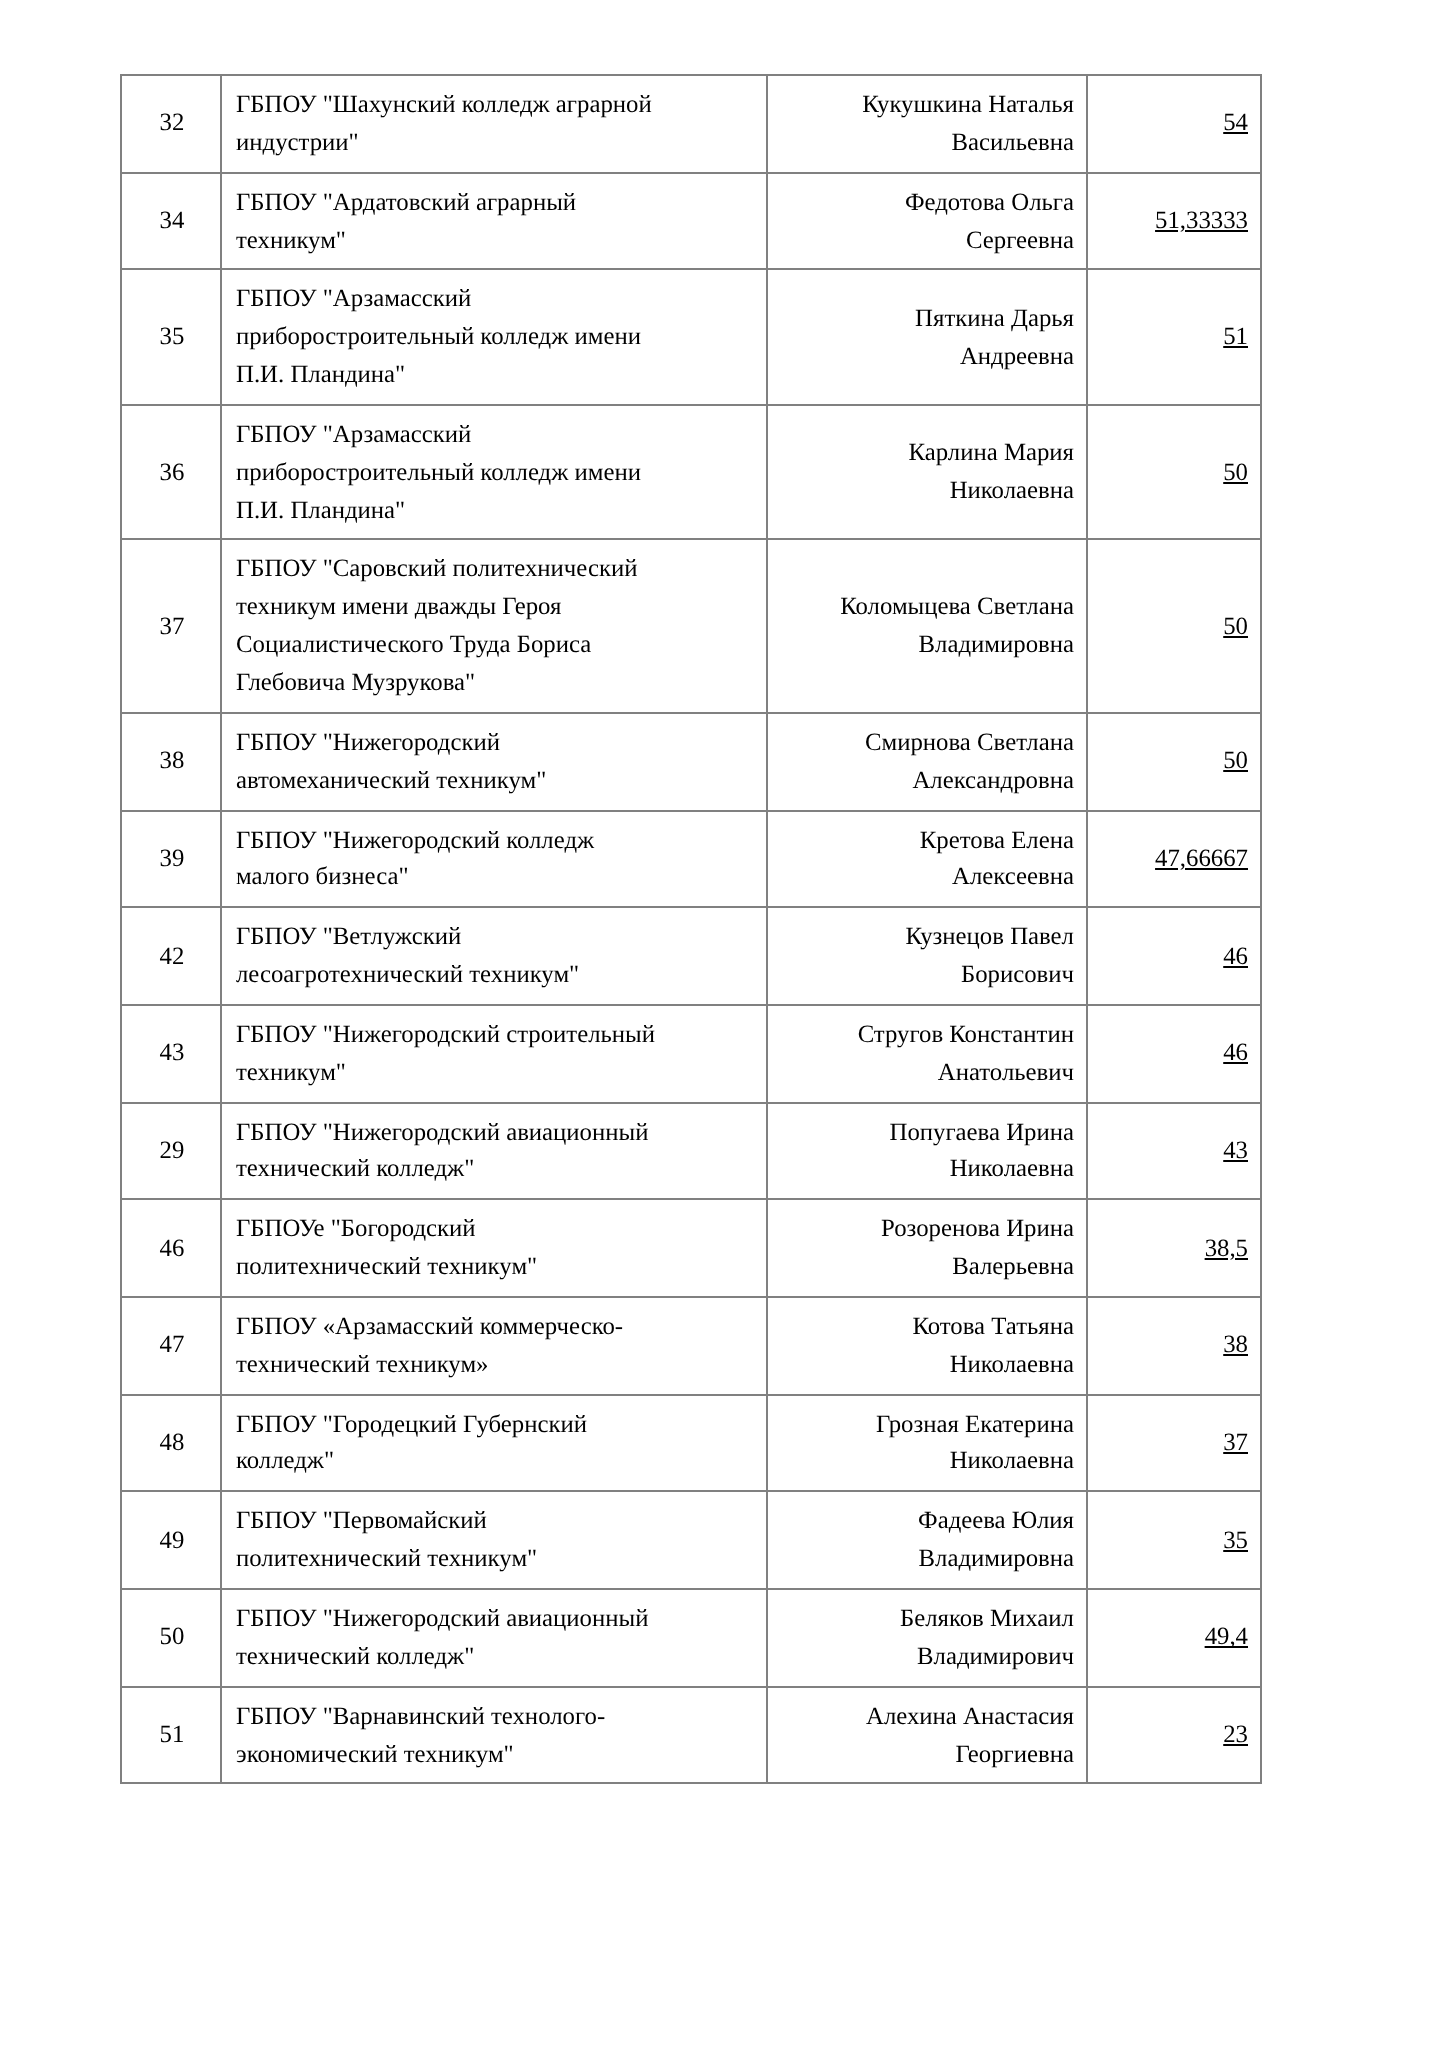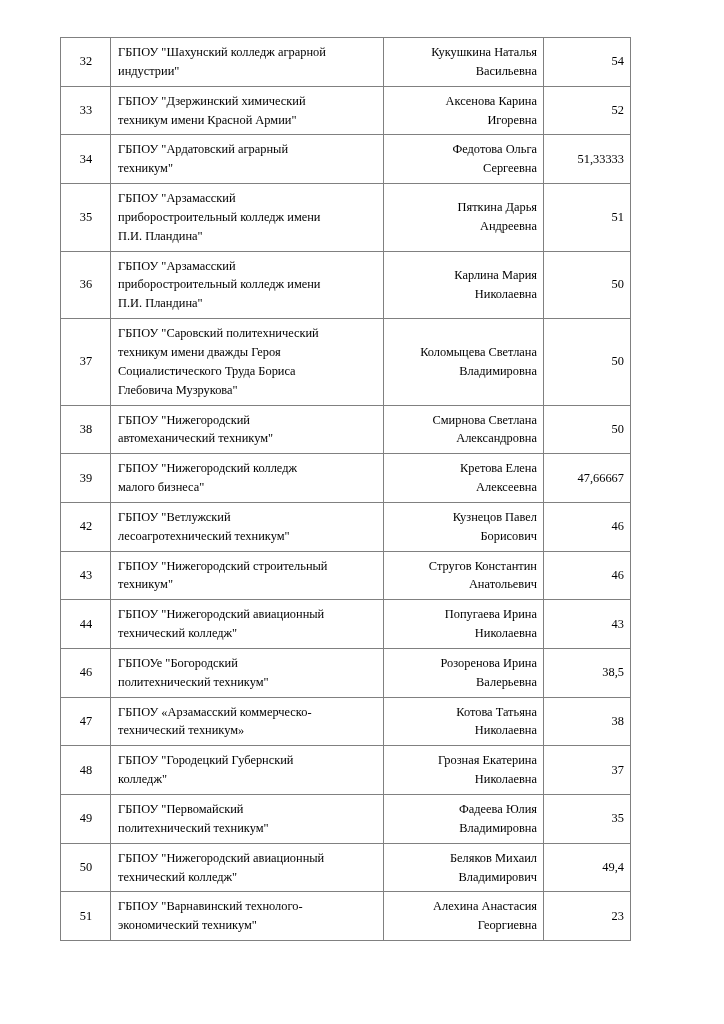--- a/index.html
+++ b/index.html
@@ -52,45 +52,40 @@
   }
   td.name {
     text-align: right;
     vertical-align: middle;
     padding-left: 8px;
   }
   td.score {
     text-align: right;
     vertical-align: middle;
     padding-right: 8px;
+    text-decoration: underline;
   }
 </style>
 </head>
 <body>
 
 <div id="page">
   <table id="ranking-table">
     <colgroup>
       <col class="c-rank">
       <col class="c-inst">
       <col class="c-name">
       <col class="c-score">
     </colgroup>
     <tbody>
         <tr>
           <td class="rank">32</td>
           <td class="inst">ГБПОУ "Шахунский колледж аграрной<br>индустрии"</td>
           <td class="name">Кукушкина Наталья<br>Васильевна</td>
           <td class="score">54</td>
-        </tr>
-        <tr>
-          <td class="rank">33</td>
-          <td class="inst">ГБПОУ "Дзержинский химический<br>техникум имени Красной Армии"</td>
-          <td class="name">Аксенова Карина<br>Игоревна</td>
-          <td class="score">52</td>
         </tr>
         <tr>
           <td class="rank">34</td>
           <td class="inst">ГБПОУ "Ардатовский аграрный<br>техникум"</td>
           <td class="name">Федотова Ольга<br>Сергеевна</td>
           <td class="score">51,33333</td>
         </tr>
         <tr>
           <td class="rank">35</td>
           <td class="inst">ГБПОУ "Арзамасский<br>приборостроительный колледж имени<br>П.И. Пландина"</td>
@@ -127,21 +122,21 @@
           <td class="name">Кузнецов Павел<br>Борисович</td>
           <td class="score">46</td>
         </tr>
         <tr>
           <td class="rank">43</td>
           <td class="inst">ГБПОУ "Нижегородский строительный<br>техникум"</td>
           <td class="name">Стругов Константин<br>Анатольевич</td>
           <td class="score">46</td>
         </tr>
         <tr>
-          <td class="rank">44</td>
+          <td class="rank">29</td>
           <td class="inst">ГБПОУ "Нижегородский авиационный<br>технический колледж"</td>
           <td class="name">Попугаева Ирина<br>Николаевна</td>
           <td class="score">43</td>
         </tr>
         <tr>
           <td class="rank">46</td>
           <td class="inst">ГБПОУе "Богородский<br>политехнический техникум"</td>
           <td class="name">Розоренова Ирина<br>Валерьевна</td>
           <td class="score">38,5</td>
         </tr>

